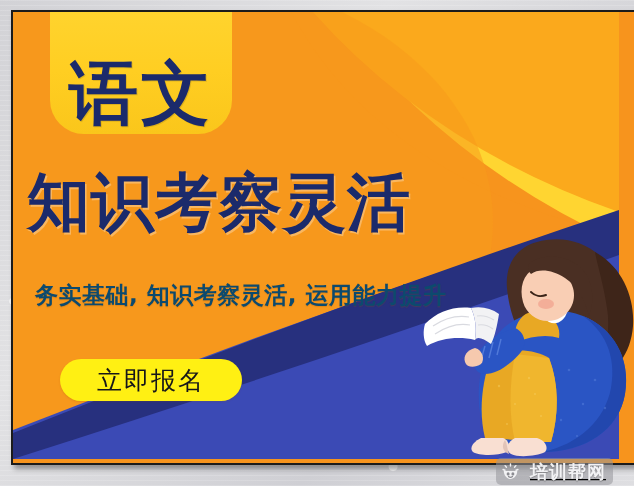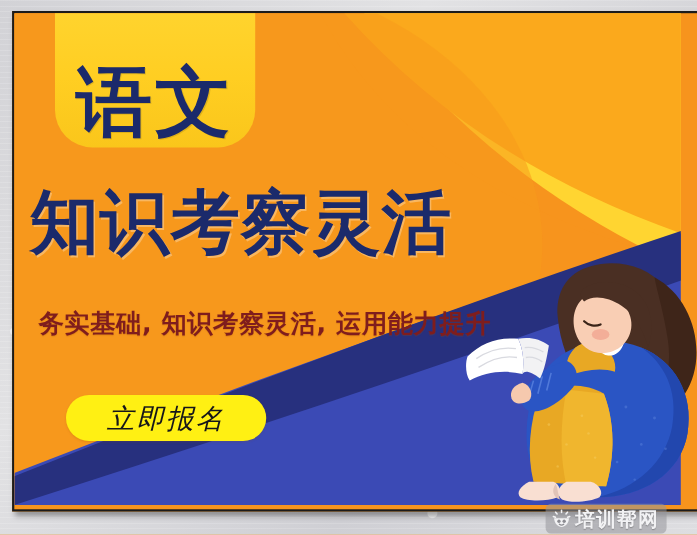--- a/index.html
+++ b/index.html
@@ -64,49 +64,49 @@
   #headline{
     position:absolute;left:14px;top:159px;
     font-size:63px;line-height:1;font-weight:700;color:#1B2A6B;
     letter-spacing:1px;white-space:nowrap;
     text-shadow:1.5px 1.5px 0 rgba(255,255,255,.30);
   }
 
   
   #subtitle{
     position:absolute;left:22px;top:272px;
-    font-size:23px;line-height:1;font-weight:700;color:#7f1d1d;
+    font-size:23px;line-height:1;font-weight:700;color:#0c4a6e;
     letter-spacing:.5px;white-space:nowrap;
     text-shadow:0 1px 1px rgba(160,80,0,.25);
   }
 
   
   #cta{
     position:absolute;left:47px;top:347px;width:182px;height:42px;
     background:#FFF013;border-radius:21px;border:none;
     display:flex;align-items:center;justify-content:center;
     cursor:pointer;box-shadow:0 1px 2px rgba(140,80,0,.18);
     padding:0;
-    font-style:italic;
   }
   #ctaLabel{
     font-size:25px;font-weight:500;color:#16161a;letter-spacing:2px;white-space:nowrap;
     font-family:"DejaVu Sans","Liberation Sans",sans-serif;
   }
 
   
   #illus{position:absolute;right:2px;bottom:0;width:250px;height:255px;}
   #illussvg{display:block;width:250px;height:255px;}
 
   
   #watermark{
     position:absolute;left:496px;top:458px;
-    height:25px;display:flex;align-items:center;gap:3px;
+    height:25px;display:flex;align-items:center;gap:10px;
     padding:1px 7px 1px 5px;border-radius:5px;
     background:rgba(150,150,155,.55);
+    text-decoration:underline;
   }
   #wmIcon{width:19px;height:19px;display:block;flex:0 0 auto;}
   #wmText{
     font-size:18px;font-weight:700;color:#f2f2f4;letter-spacing:1px;white-space:nowrap;
     text-shadow:0 1px 1px rgba(0,0,0,.25);
   }
 </style>
 </head>
 <body>
 

